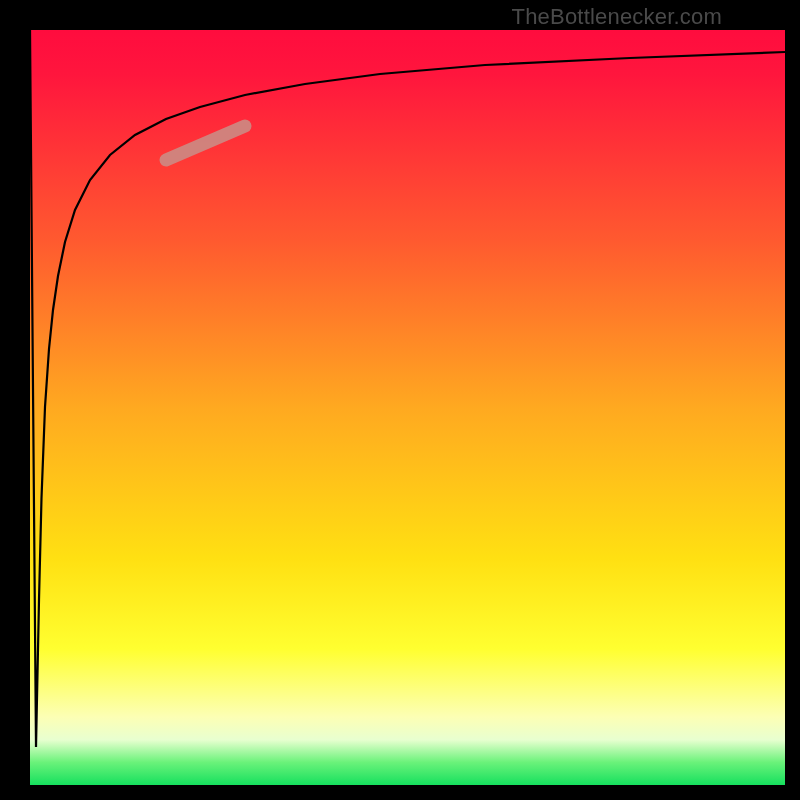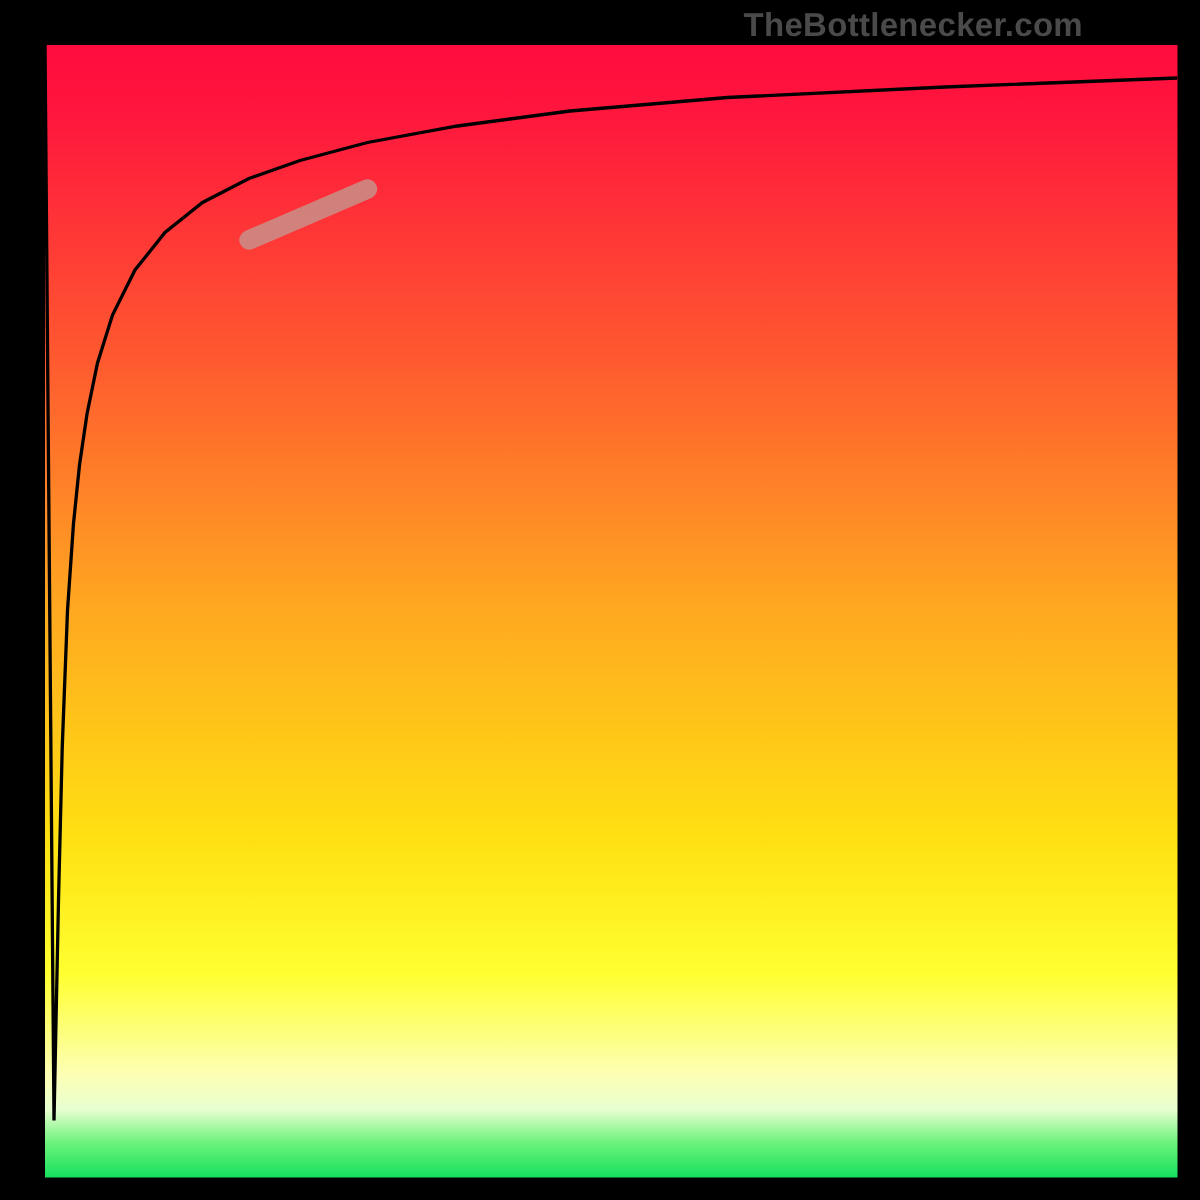--- a/index.html
+++ b/index.html
@@ -9,21 +9,20 @@
     height: 800px;
     overflow: hidden;
     background: #000;
     font-family: Arial, Helvetica, sans-serif;
   }
   .stage {
     position: relative;
     width: 732px;
     height: 800px;
     background: #000;
-    font-weight: bold;
   }
   .plot-area {
     position: absolute;
     left: 30px;
     top: 30px;
     width: 755px;
     height: 755px;
   }
   .gradient-bg {
     position: absolute;

